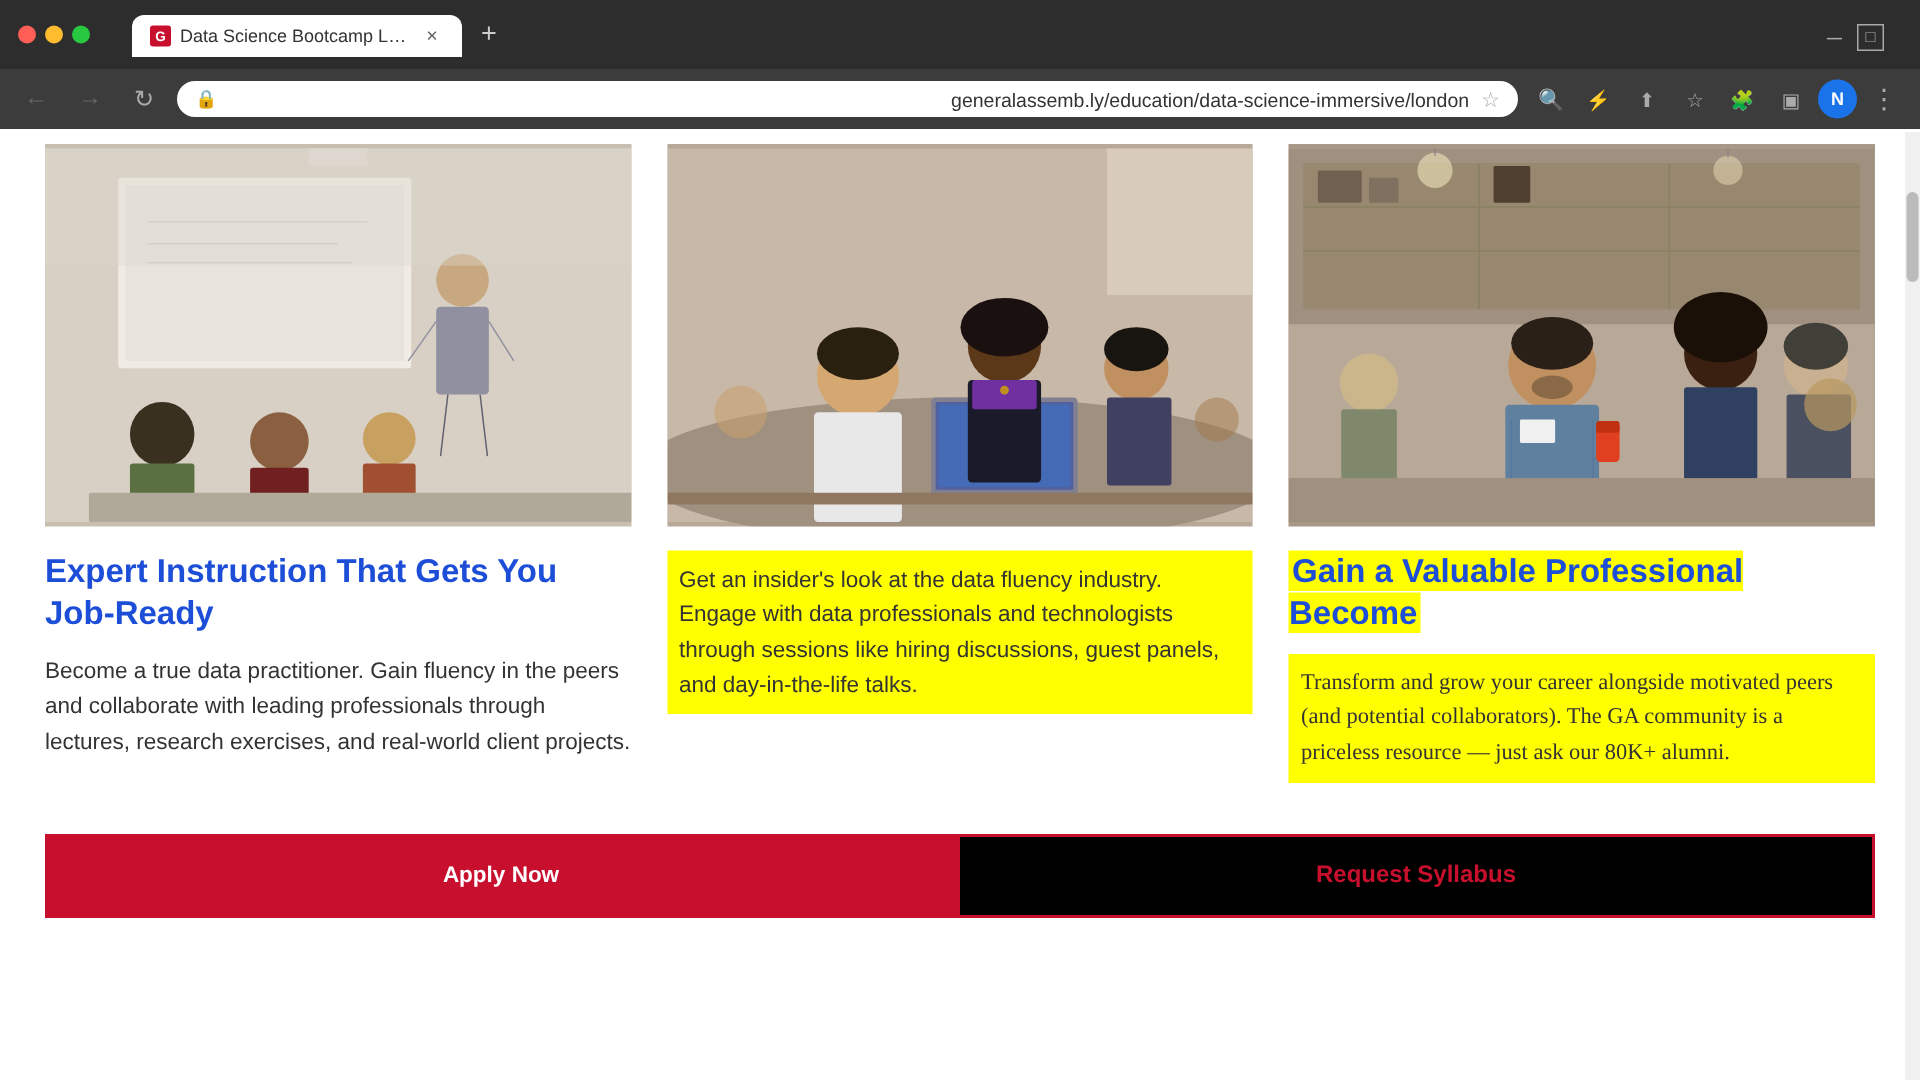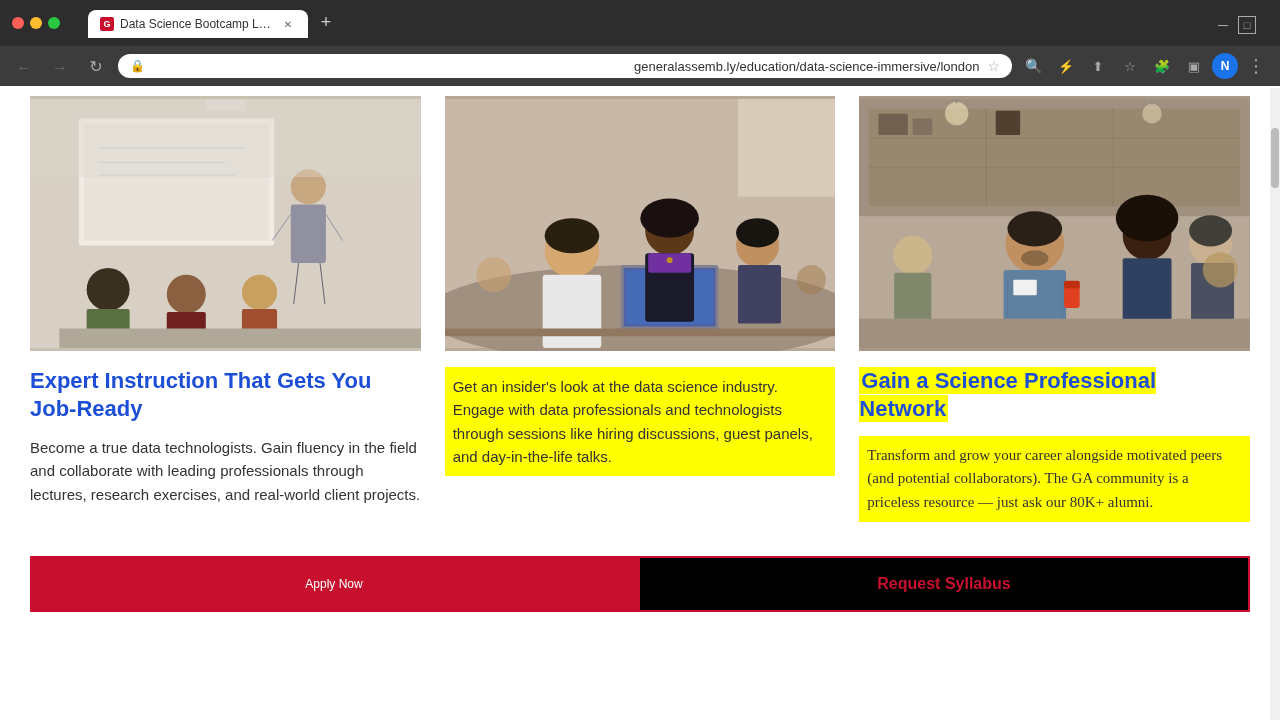--- a/index.html
+++ b/index.html
@@ -291,22 +291,22 @@
       display: flex;
       gap: 0;
       margin-top: 24px;
       height: 56px;
     }
 
     .btn-apply {
       flex: 1;
       background: #c8102e;
       color: white;
-      font-size: 12px;
-      font-weight: 400;
+      font-size: 15px;
+      font-weight: 700;
       border: none;
       cursor: pointer;
       display: flex;
       align-items: center;
       justify-content: center;
       max-width: 620px;
     }
 
     .btn-syllabus {
       flex: 1;
@@ -433,21 +433,21 @@
 
           <rect x="180" y="0" width="40" height="12" fill="#e0d8d0"></rect>
 
           <rect x="0" y="0" width="400" height="80" fill="rgba(220,215,205,0.4)"></rect>
         </svg>
       </div>
       <div class="card-body">
         <div class="card-title-wrap">
           <span class="card-title">Expert Instruction That Gets You Job-Ready</span>
         </div>
-        <p class="card-description">Become a true data technologists. Gain fluency in the field and collaborate with leading professionals through lectures, research exercises, and real-world client projects.</p>
+        <p class="card-description">Become a true data practitioner. Gain fluency in the peers and collaborate with leading professionals through lectures, research exercises, and real-world client projects.</p>
       </div>
     </div>
 
     <div class="card">
       <div class="photo-placeholder photo-meeting">
         <svg viewBox="0 0 400 255" xmlns="http://www.w3.org/2000/svg">
 
           <rect width="400" height="255" fill="#c8b8a8"></rect>
 
           <ellipse cx="200" cy="220" rx="220" ry="50" fill="#a09080"></ellipse>
@@ -478,21 +478,21 @@
 
           <rect x="0" y="235" width="400" height="8" fill="#907860" rx="1"></rect>
 
           <ellipse cx="50" cy="180" rx="18" ry="18" fill="#c8a070" opacity="0.6"></ellipse>
           <ellipse cx="375" cy="185" rx="15" ry="15" fill="#a07848" opacity="0.5"></ellipse>
 
           <rect x="300" y="0" width="100" height="100" fill="rgba(255,250,230,0.3)"></rect>
         </svg>
       </div>
       <div class="card-body">
-        <p class="card-description highlighted" style="background:#ffff00; padding:8px;">Get an insider's look at the data science industry. Engage with data professionals and technologists through sessions like hiring discussions, guest panels, and day-in-the-life talks.</p>
+        <p class="card-description highlighted" style="background:#ffff00; padding:8px;">Get an insider's look at the data fluency industry. Engage with data professionals and technologists through sessions like hiring discussions, guest panels, and day-in-the-life talks.</p>
       </div>
     </div>
 
     <div class="card">
       <div class="photo-placeholder photo-networking">
         <svg viewBox="0 0 400 255" xmlns="http://www.w3.org/2000/svg">
 
           <rect width="400" height="255" fill="#b8a898"></rect>
 
           <rect x="0" y="0" width="400" height="120" fill="#a09080"></rect>
@@ -540,21 +540,21 @@
           <circle cx="100" cy="15" r="12" fill="rgba(255,245,200,0.5)"></circle>
           <line x1="100" y1="0" x2="100" y2="5" stroke="#888" strokewidth="2"></line>
           <circle cx="300" cy="15" r="10" fill="rgba(255,245,200,0.4)"></circle>
           <line x1="300" y1="0" x2="300" y2="6" stroke="#888" strokewidth="2"></line>
 
           <rect x="0" y="225" width="400" height="30" fill="#a09080"></rect>
         </svg>
       </div>
       <div class="card-body">
         <div class="card-title-wrap">
-          <span class="card-title highlighted" style="background:#ffff00;">Gain a Science Professional Network</span>
+          <span class="card-title highlighted" style="background:#ffff00;">Gain a Valuable Professional Become</span>
         </div>
         <p class="card-description highlighted" style="background:#ffff00; padding:8px;font-family:Liberation Serif, serif;">Transform and grow your career alongside motivated peers (and potential collaborators). The GA community is a priceless resource — just ask our 80K+ alumni.</p>
       </div>
     </div>
 
   </div>
 
   <div class="bottom-bar">
     <button class="btn-apply">Apply Now</button>
     <button class="btn-syllabus">Request Syllabus</button>

